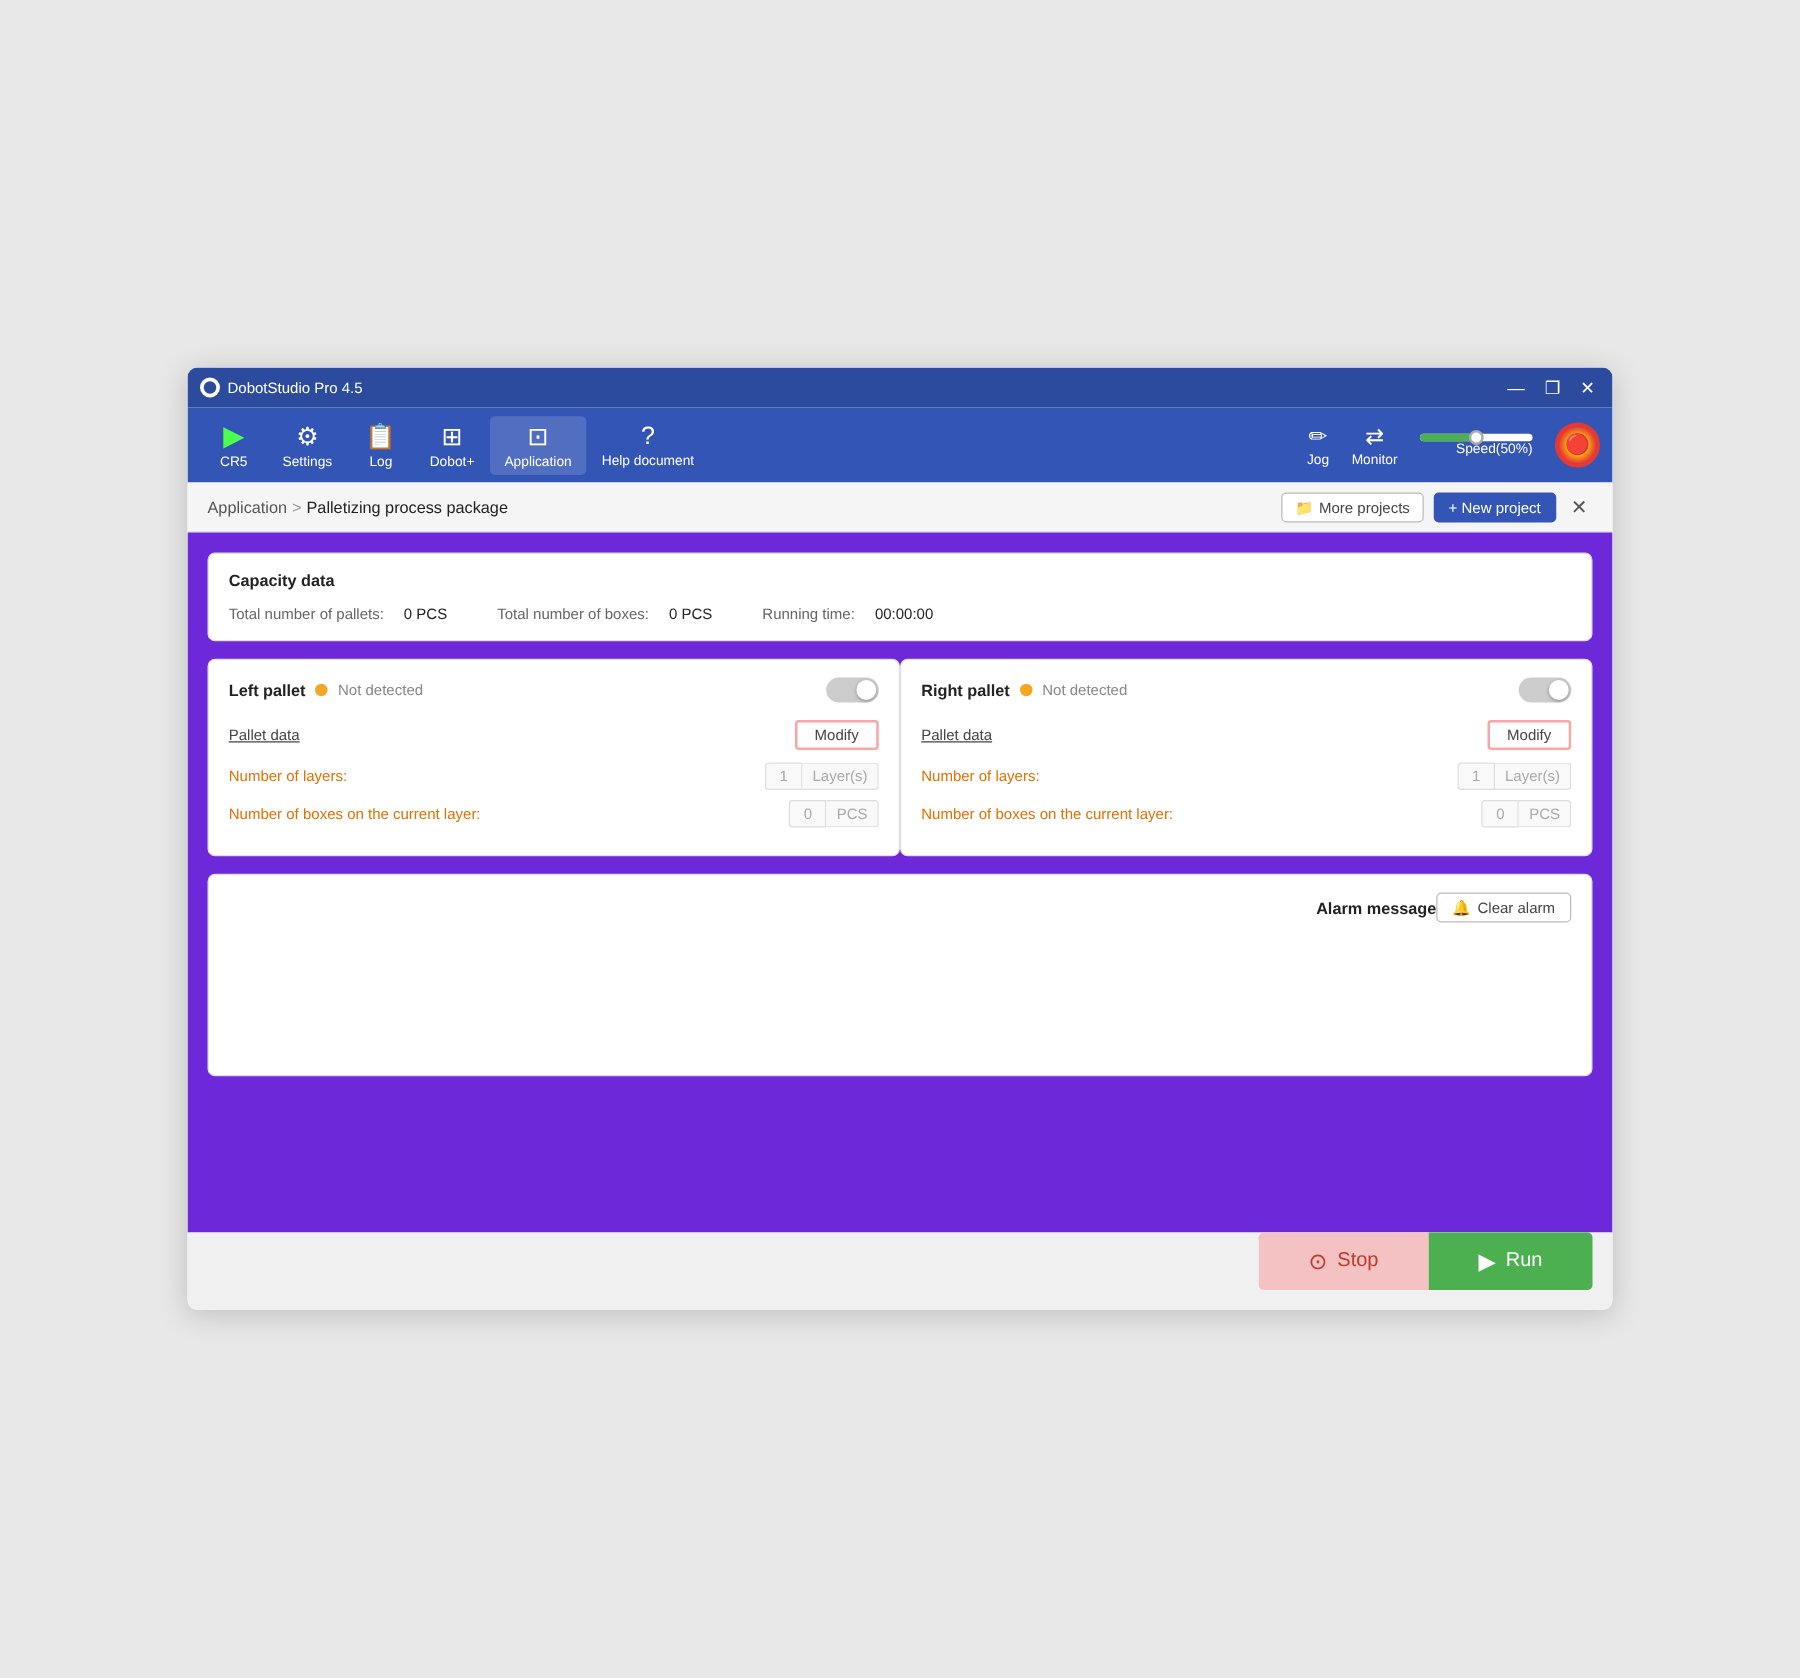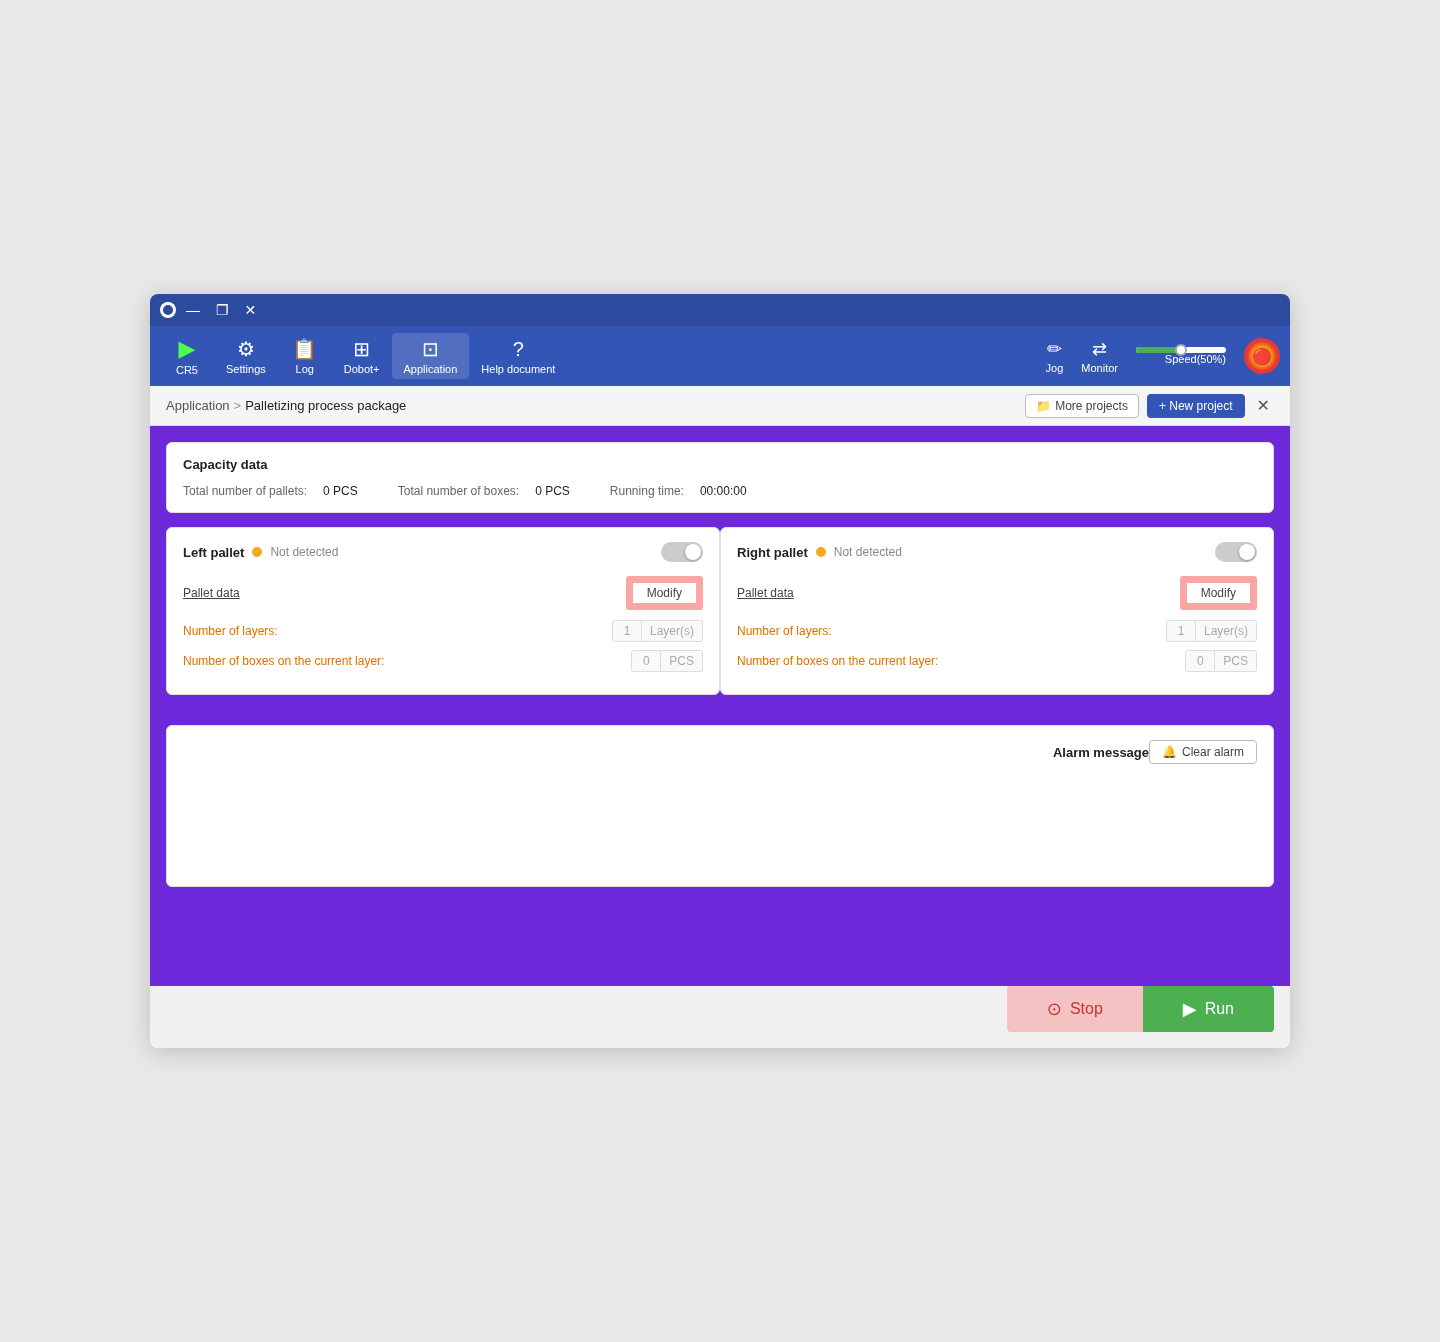--- a/index.html
+++ b/index.html
@@ -219,21 +219,21 @@
       font-size: 12px;
       color: #444;
     }
     .capacity-item { display: flex; gap: 16px; }
     .capacity-label { color: #666; }
     .capacity-value { color: #222; }
     
     .pallets-row {
       display: flex;
       gap: 0;
-      margin-bottom: 30px;
+      margin-bottom: 14px;
     }
     .pallet-card {
       flex: 1;
       background: #fff;
       border: 1px solid #e0e0e0;
       border-radius: 6px;
       padding: 14px 16px;
     }
     .pallet-header {
       display: flex;
@@ -290,21 +290,21 @@
       align-items: center;
       justify-content: space-between;
       margin-bottom: 10px;
     }
     .pallet-data-label {
       font-size: 12px;
       color: #444;
       text-decoration: underline;
     }
     .btn-modify {
-      border: 7px solid #fca5a5;
+      border: 2px solid #fca5a5;
       background: #fff;
       border-radius: 3px;
       padding: 3px 14px;
       font-size: 12px;
       cursor: pointer;
       color: #444;
     }
     .pallet-field-row {
       display: flex;
       align-items: center;
@@ -421,20 +421,21 @@
   </style>
 </head>
 <body>
 
 <div class="app-window">
 
   <div class="title-bar">
     <div class="title-bar-logo">
       <div class="title-bar-logo-inner"></div>
     </div>
+    <span class="title-bar-title">DobotStudio Pro 4.5</span>
     <div class="title-bar-controls">
       <span class="title-bar-btn">—</span>
       <span class="title-bar-btn">❐</span>
       <span class="title-bar-btn">✕</span>
     </div>
   </div>
 
   <div class="toolbar">
     <div class="toolbar-item">
       <div class="toolbar-icon" style="color:#4dff4d; font-size:22px;">▶</div>

